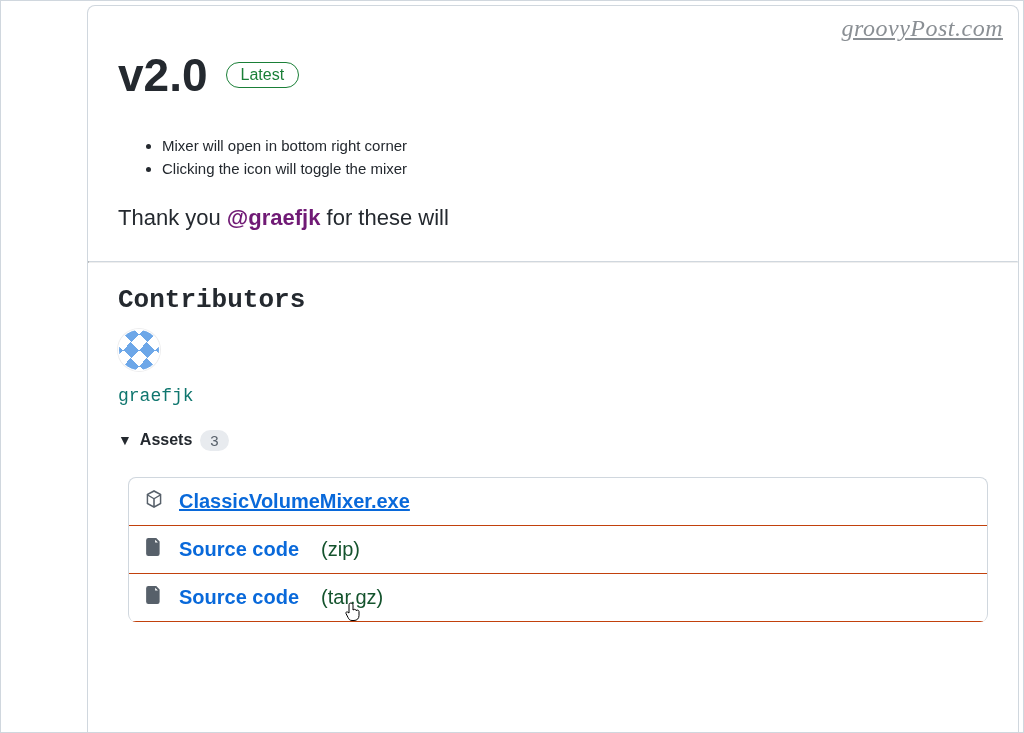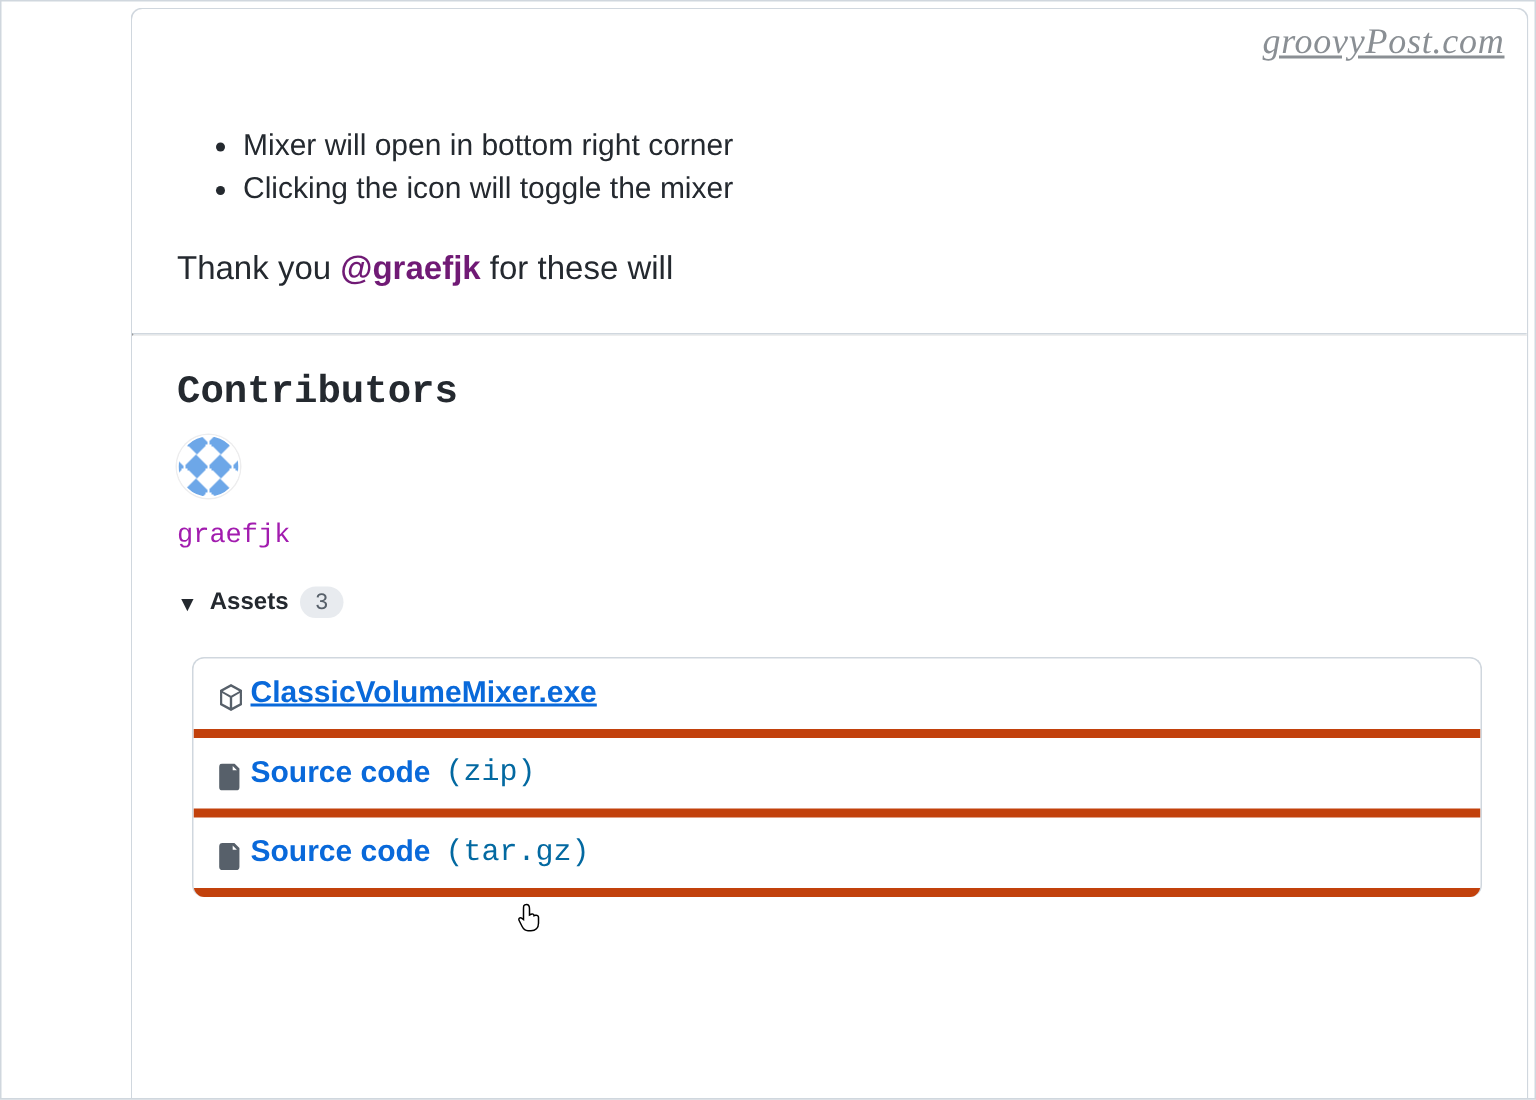--- a/index.html
+++ b/index.html
@@ -51,21 +51,21 @@
     border:1.5px solid #1a7f37;
     color:#1a7f37;
     border-radius:999px;
     padding:3px 14px;
     font-size:16px;
     font-weight:500;
   }
   .notes {
     margin:36px 0 0 0;
     padding-left:44px;
-    font-size:20px;
+    font-size:15px;
     color:#24292f;
   }
   .notes li { margin:6px 0; }
   .thanks {
     font-size:22px;
     margin:28px 0 0 0;
   }
   .mention { font-weight:700; color:#701a75;margin-top:40px; }
   .divider {
     border-top:1px solid #d0d7de;
@@ -86,21 +86,21 @@
     background:
       repeating-conic-gradient(from 45deg,#6da7e8 0 25%, #fff 0 50%);
     background-size: 16px 16px;
     background-position:center;
     border:1px solid #ffffff;
     box-shadow:0 0 0 1px rgba(27,31,36,.08);
     display:inline-block;
   }
   .contrib-name {
     font-size:18px;
-    color:#a21caf;
+    color:#0f766e;
     margin-top:10px;
   }
   .section-assets {
     padding:18px 30px 0 30px;
   }
   .assets-header {
     display:flex;
     align-items:center;
     gap:8px;
     cursor:pointer;
@@ -124,53 +124,57 @@
   }
   .asset-list {
     margin:26px 0 0 10px;
     border:1px solid #d0d7de;
     border-radius:8px;
     overflow:hidden;
     border-bottom:none;
   }
   .asset-row {
     display:flex;
-    align-items:flex-end;
-    gap:4px;
+    align-items:flex-start;
+    gap:16px;
     padding:12px 16px;
-    border-bottom:6px solid #c2410c;
+    border-bottom:1px solid #c2410c;
     font-size:20px;
   }
   .asset-link {
     color:#0969da;
     font-weight:600;
     text-decoration:none;
   }
   .asset-link.underline { text-decoration:underline; }
-  .asset-suffix { color:#0369a1; font-weight:400; margin-left:6px;font-family:Liberation Mono, monospace; }
+  .asset-suffix { color:#14532d; font-weight:400; margin-left:6px; }
   .icon {
     width:18px; height:18px; flex:0 0 18px;
     fill:#57606a;
   }
   .cursor {
     position:absolute;
     left:344px; top:601px;
     font-size:18px;
     color:#000;
     pointer-events:none;
   }
 </style>
 </head>
 <body>
 
 <div class="watermark">groovyPost.com</div>
 
 <div class="card">
 
   <div class="section-top">
+    <div class="title-row">
+      <h1 class="release-title">v2.0</h1>
+      <span class="badge-latest">Latest</span>
+    </div>
     <ul class="notes">
       <li>Mixer will open in bottom right corner</li>
       <li>Clicking the icon will toggle the mixer</li>
     </ul>
     <p class="thanks">
       <span>Thank you </span><a class="mention">@graefjk</a><span> for these will</span>
     </p>
   </div>
 
   <hr class="divider">

